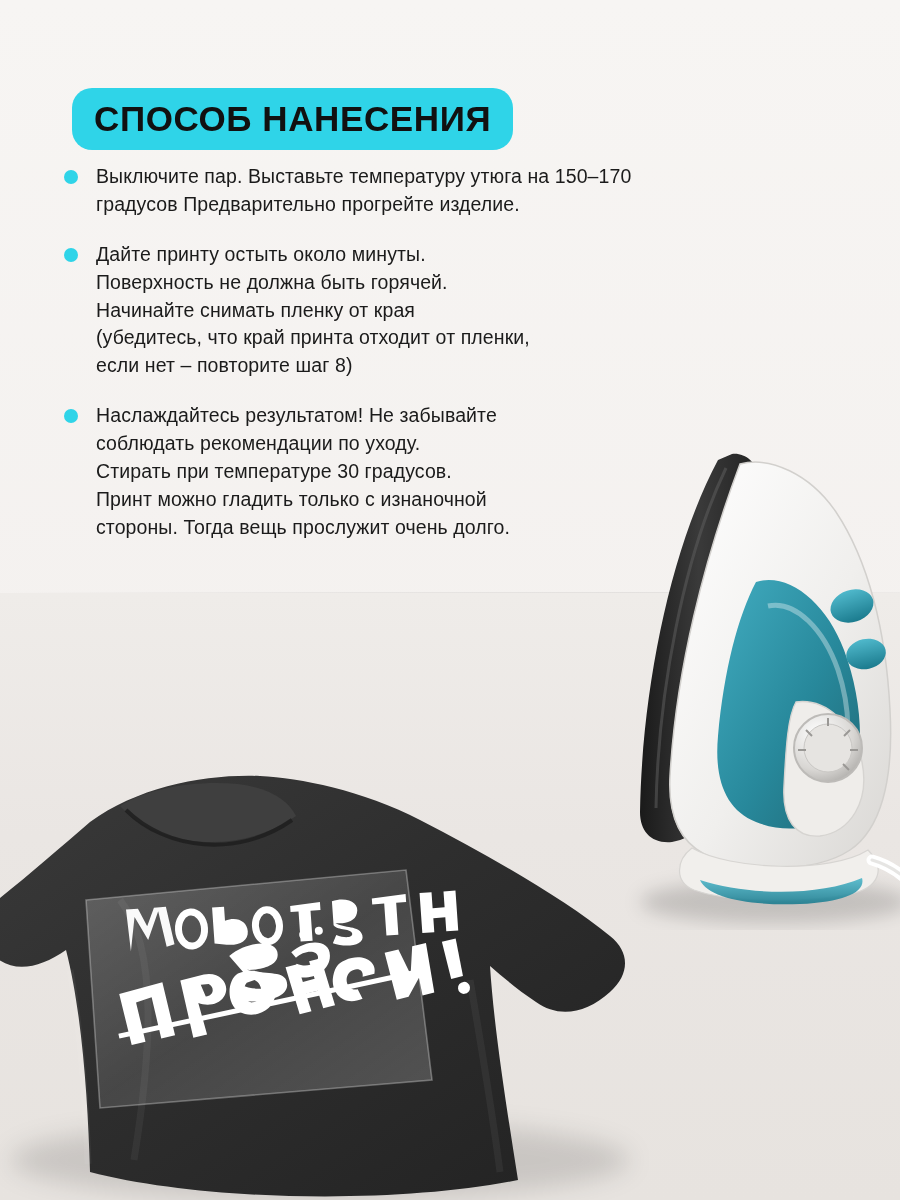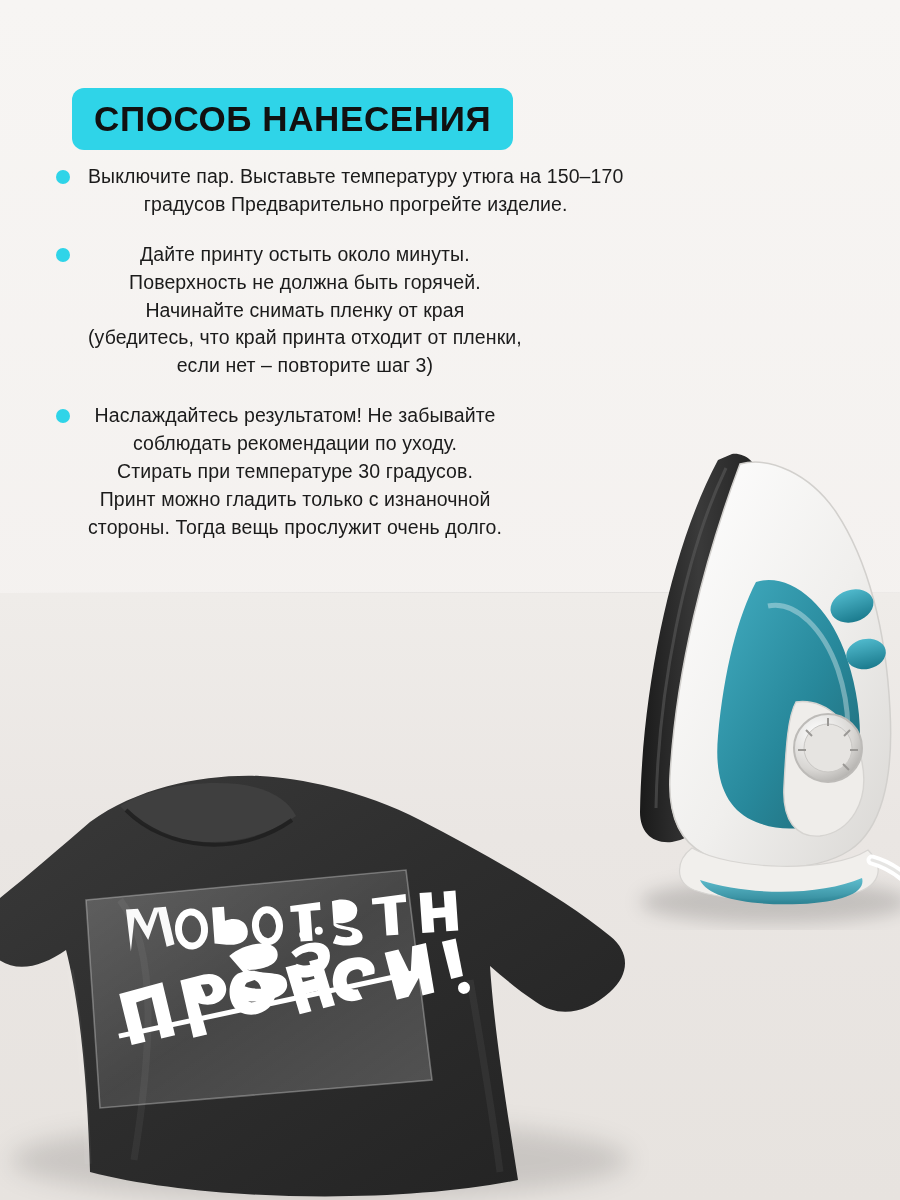--- a/index.html
+++ b/index.html
@@ -53,30 +53,29 @@
   }
   .title {
     display: inline-block;
     background: #2fd4e8;
     color: #111111;
     font-size: 35px;
     font-weight: bold;
     letter-spacing: 0.6px;
     line-height: 1;
     padding: 13px 22px 14px 22px;
-    border-radius: 12px;
+    border-radius: 20px;
     white-space: nowrap;
   }
 
   .steps {
     position: absolute;
-    left: 56px;
+    left: 64px;
     top: 163px;
     width: 740px;
-    text-align: center;
   }
   .step {
     display: flex;
     align-items: flex-start;
     margin-bottom: 22px;
   }
   .bullet {
     flex: 0 0 auto;
     width: 14px;
     height: 14px;
@@ -275,21 +274,21 @@
         <div class="bullet"></div>
         <div class="step-text">Выключите пар. Выставьте температуру утюга на 150–170
 градусов Предварительно прогрейте изделие.</div>
       </div>
       <div class="step">
         <div class="bullet"></div>
         <div class="step-text">Дайте принту остыть около минуты.
 Поверхность не должна быть горячей.
 Начинайте снимать пленку от края
 (убедитесь, что край принта отходит от пленки,
-если нет – повторите шаг 3)</div>
+если нет – повторите шаг 8)</div>
       </div>
       <div class="step">
         <div class="bullet"></div>
         <div class="step-text">Наслаждайтесь результатом! Не забывайте
 соблюдать рекомендации по уходу.
 Стирать при температуре 30 градусов.
 Принт можно гладить только с изнаночной
 стороны. Тогда вещь прослужит очень долго.</div>
       </div>
     </div>

